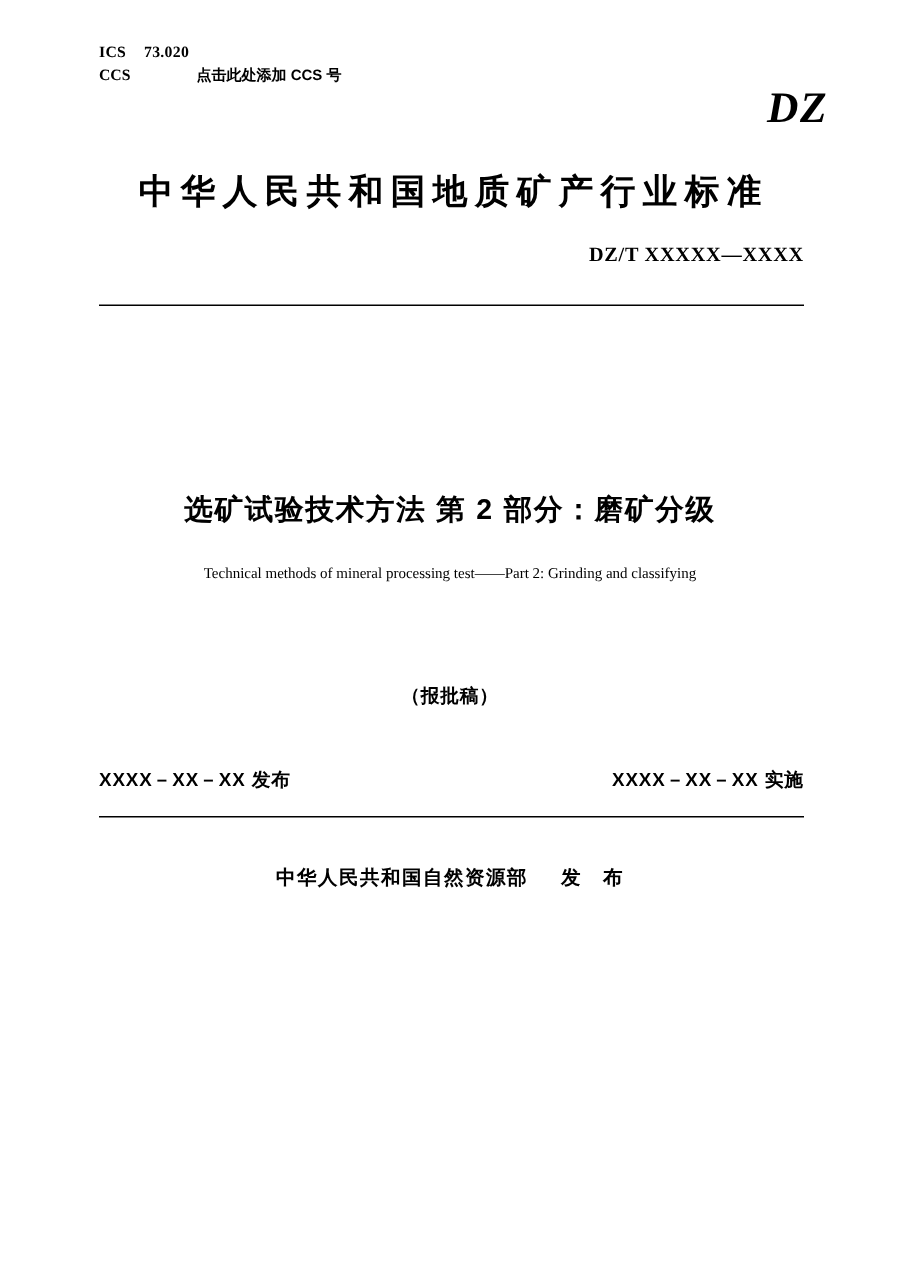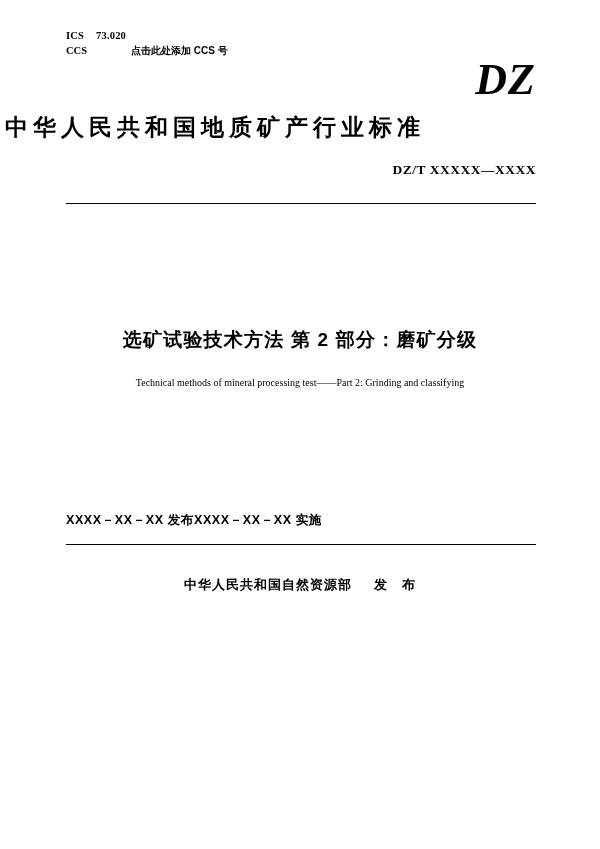--- a/index.html
+++ b/index.html
@@ -51,37 +51,37 @@
   .ccs-line .cn {
     font-family: "Liberation Sans", sans-serif;
     font-weight: bold;
     font-size: 10px;
     padding-left: 44px;
   }
 
   
   .dz-logo {
     position: absolute;
-    right: 64px;
+    right: 48px;
     top: 58px;
     font-family: "Liberation Serif", serif;
     font-weight: bold;
     font-style: italic;
-    font-size: 44px;
+    font-size: 29px;
     letter-spacing: 1px;
     line-height: 1;
   }
 
   
   .std-name {
     position: absolute;
     left: 0;
     right: 0;
     top: 112px;
-    text-align: left;
+    text-align: center;
     font-family: Liberation Serif, serif;
     font-weight: bold;
     font-size: 23px;
     letter-spacing: 5px;
     padding-left: 5px;
     white-space: nowrap;
   }
 
   
   .std-no {
@@ -150,20 +150,21 @@
     white-space: nowrap;
   }
 
   
   .footer-dates {
     position: absolute;
     left: 66px;
     right: 64px;
     bottom: 113px;
     display: flex;
+    justify-content: space-between;
     font-family: "Liberation Sans", sans-serif;
     font-weight: bold;
     font-size: 12.5px;
     letter-spacing: 0.6px;
     white-space: nowrap;
   }
   .issuer {
     position: absolute;
     left: 0;
     right: 0;
@@ -198,20 +199,21 @@
   <div class="dz-logo">DZ</div>
 
   <div class="std-name">中华人民共和国地质矿产行业标准</div>
 
   <div class="std-no">DZ/T XXXXX—XXXX</div>
 
   <div class="rule-top"></div>
 
   <div class="title-cn">选矿试验技术方法 第 2 部分：磨矿分级</div>
   <div class="title-en">Technical methods of mineral processing test——Part 2: Grinding and classifying</div>
+  <div class="draft-mark">（报批稿）</div>
 
   <div class="rule-bottom"></div>
 
   <div class="footer-dates">
     <span>XXXX－XX－XX 发布</span>
     <span>XXXX－XX－XX 实施</span>
   </div>
 
   <div class="issuer">
     <span>中华人民共和国自然资源部</span><span class="gap"></span><span>发　布</span>

